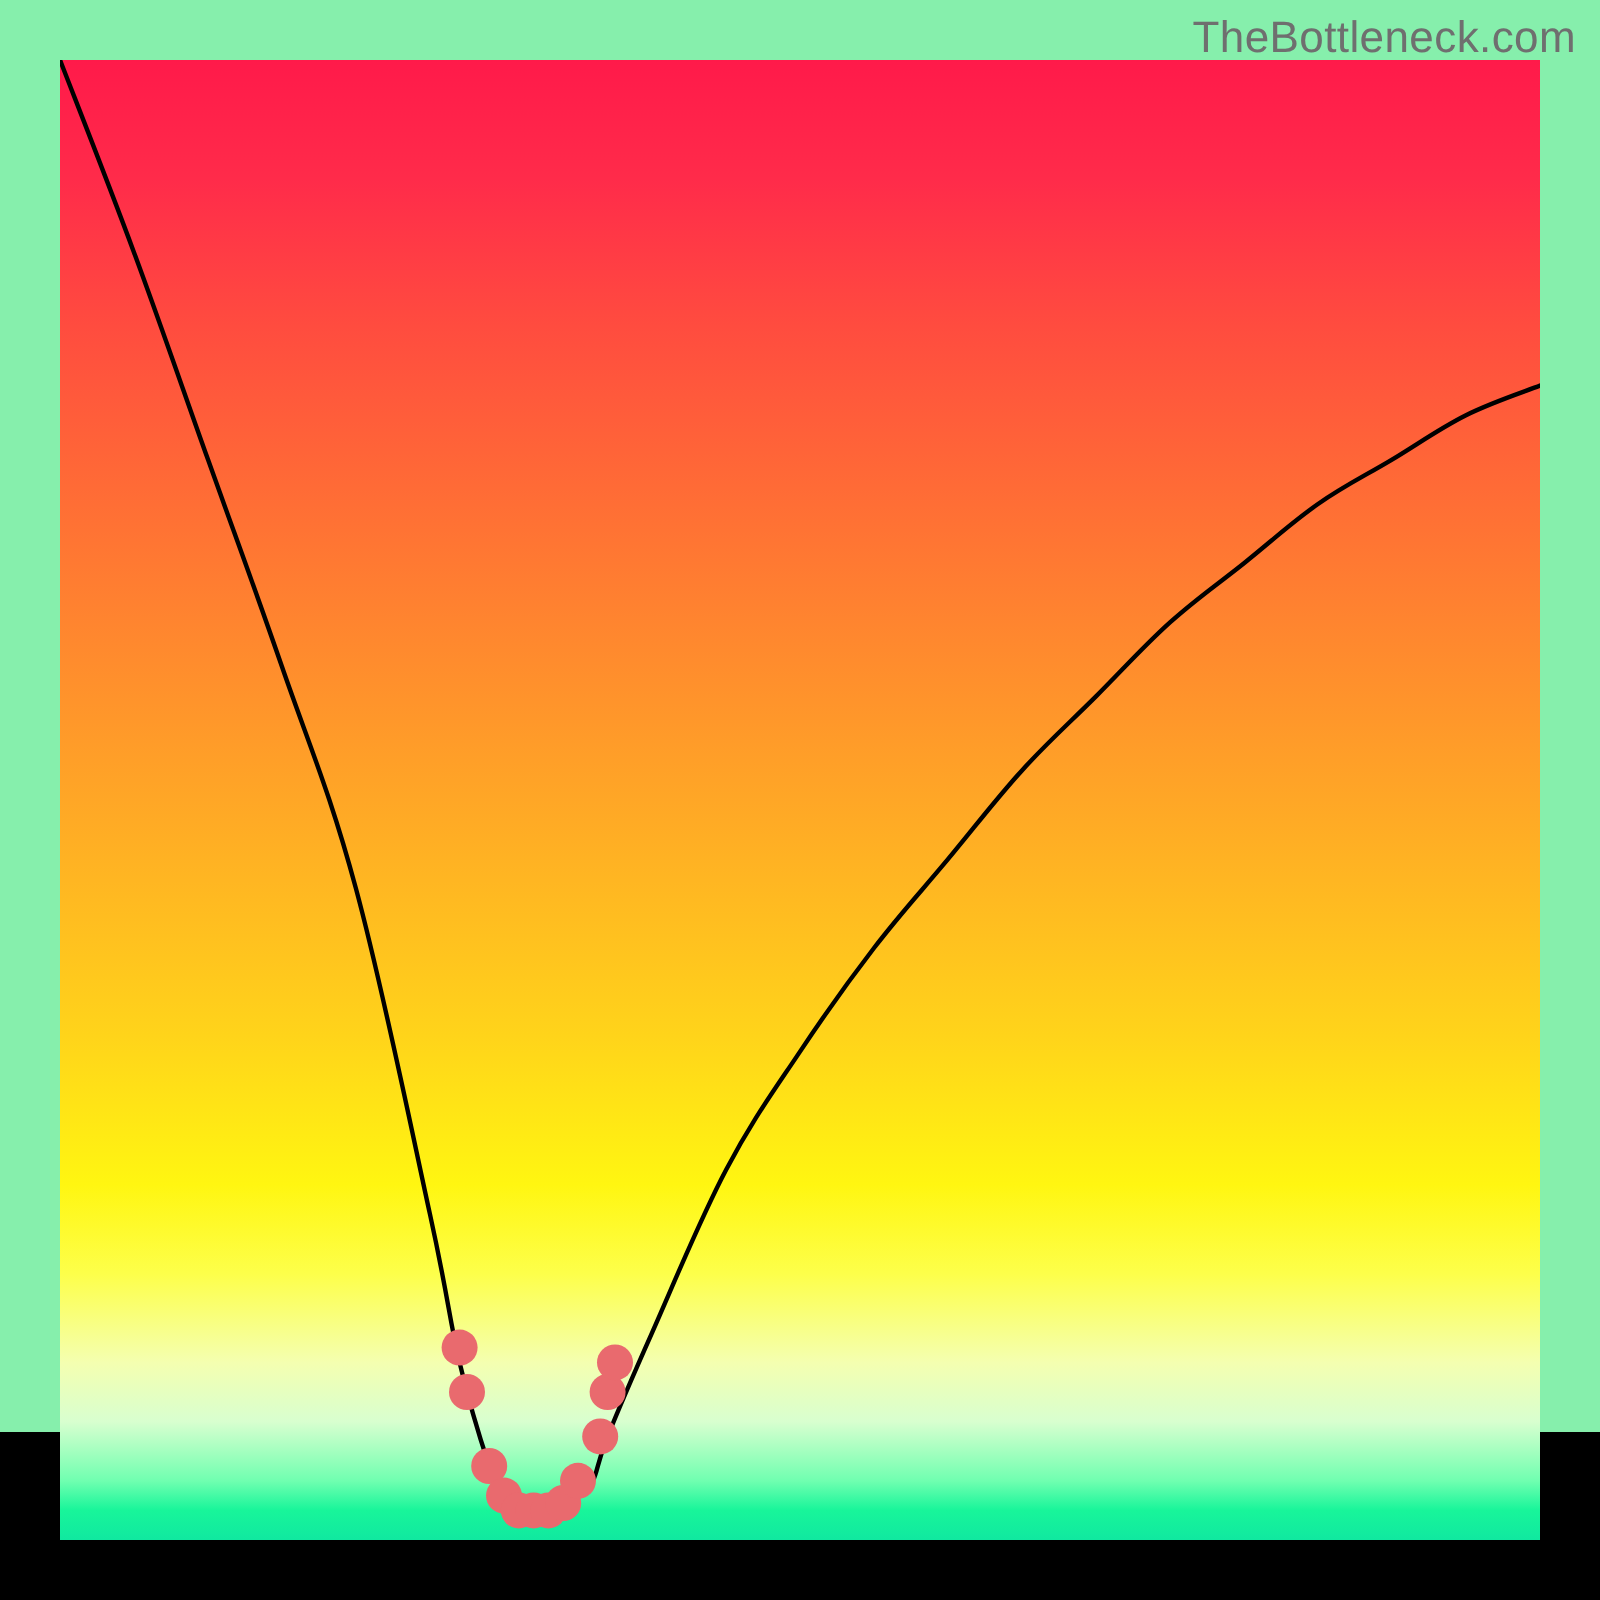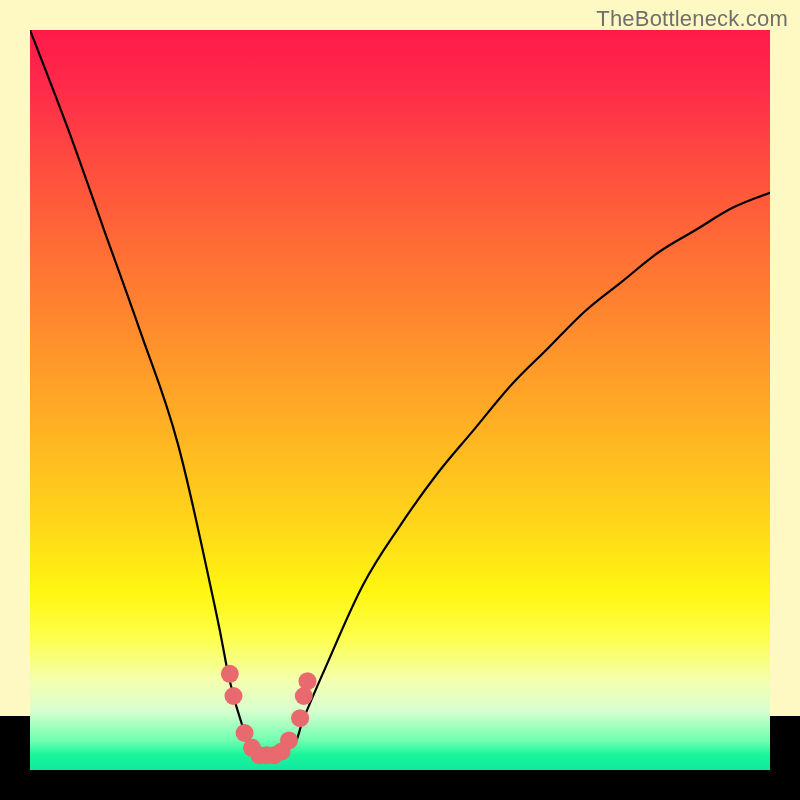--- a/index.html
+++ b/index.html
@@ -7,21 +7,21 @@
     padding: 0;
     width: 800px;
     height: 800px;
     background: #000000;
     overflow: hidden;
   }
   .chart-container {
     position: relative;
     width: 800px;
     height: 716px;
-    background: #fef9c3;
+    background: #86efac;
   }
   .plot-area {
     position: absolute;
     left: 30px;
     top: 30px;
     width: 740px;
     height: 740px;
     background: linear-gradient(to bottom,
       #ff1a4a 0%,
       #ff2b4a 8%,

